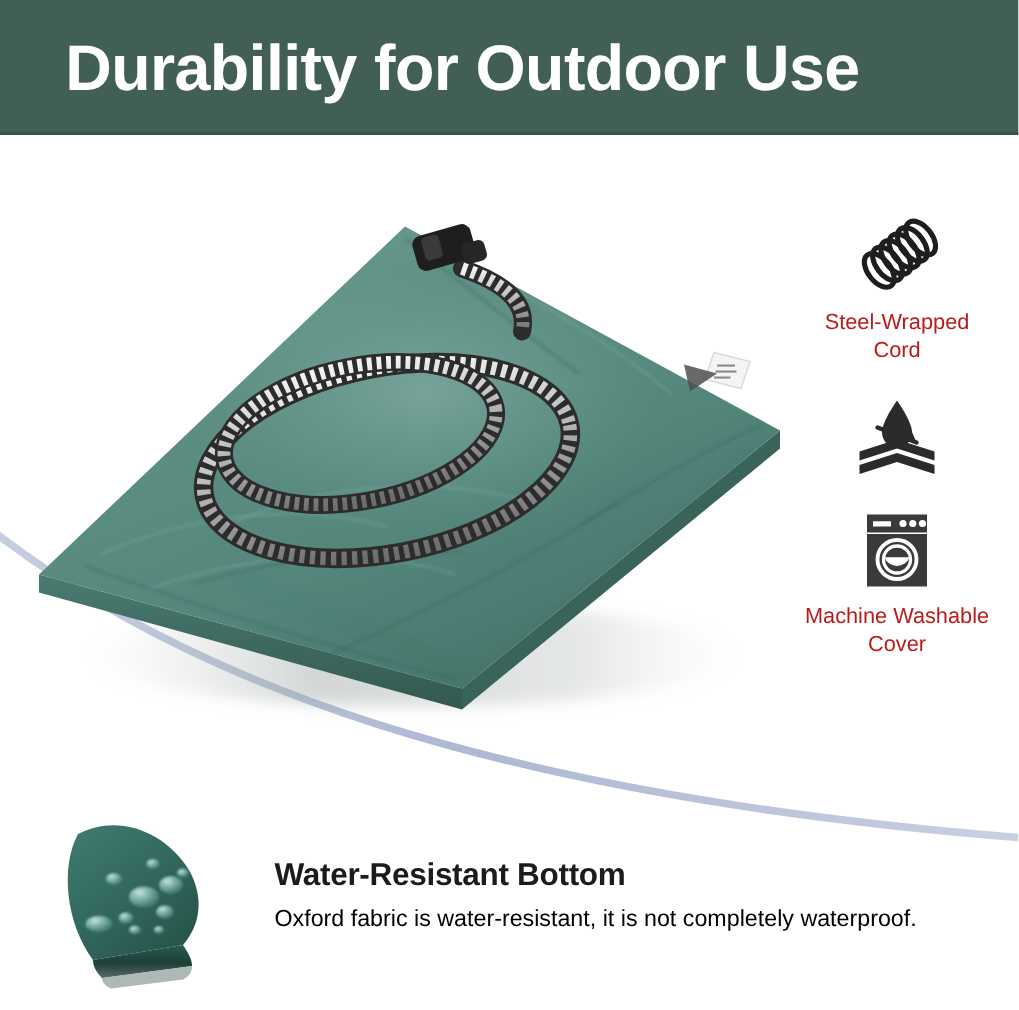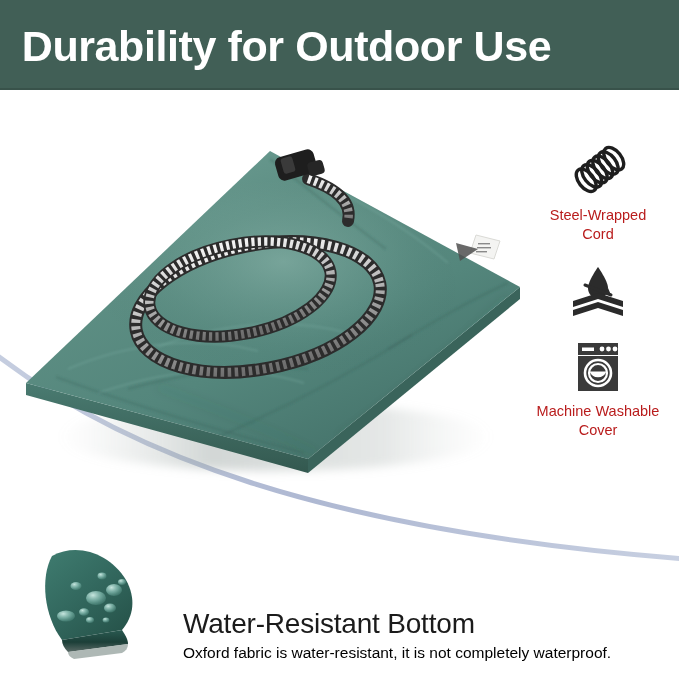--- a/index.html
+++ b/index.html
@@ -23,21 +23,21 @@
     width: 679px;
     height: 90px;
     background: #415f56;
     border-bottom: 2px solid #38524a;
     box-sizing: border-box;
   }
   .header-title {
     position: absolute;
     left: 0; top: 20px;
     width: 573px;
-    text-align: center;
+    text-align: right;
     color: #ffffff;
     font-size: 43px;
     font-weight: bold;
     letter-spacing: -0.4px;
     line-height: 52px;
     white-space: nowrap;
   }
 
   
   .stage {
@@ -106,27 +106,26 @@
     overflow: hidden;
     background: #ffffff;
   }
   .bottom-text {
     position: absolute;
     left: 183px;
     top: 478px;
     width: 480px;
   }
   .bottom-heading {
-    font-size: 28px;
-    font-weight: normal;
+    font-size: 21px;
+    font-weight: bold;
     color: #1b1b1b;
     letter-spacing: -0.2px;
     line-height: 27px;
     white-space: nowrap;
-    margin-top: 40px;
   }
   .bottom-sub {
     margin-top: 5px;
     font-size: 15.5px;
     color: #000000;
     line-height: 21px;
     white-space: nowrap;
   }
 </style>
 </head>

